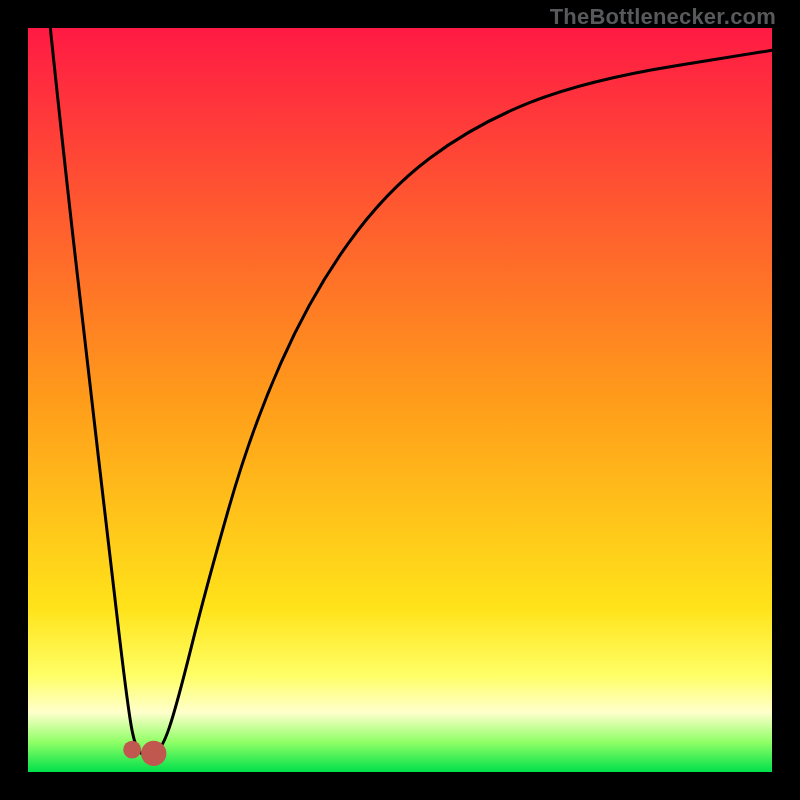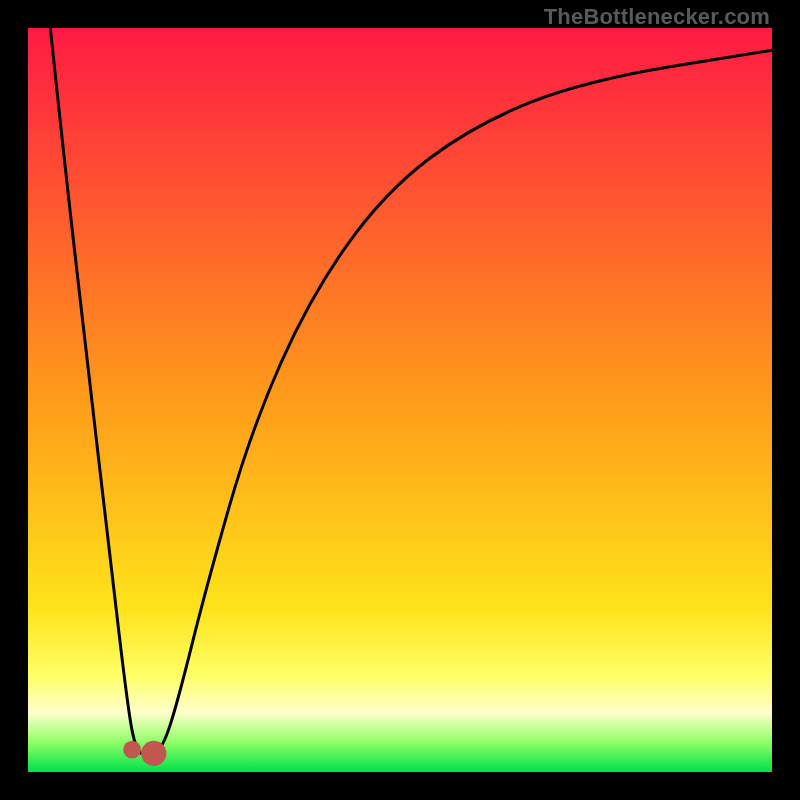--- a/index.html
+++ b/index.html
@@ -14,21 +14,21 @@
     position: absolute;
     left: 28px;
     top: 28px;
     width: 744px;
     height: 744px;
     background: #000;
   }
   .watermark {
     position: absolute;
     top: 4px;
-    right: 30px;
+    right: 24px;
     font-family: Arial, Helvetica, sans-serif;
     font-size: 22px;
     font-weight: 600;
     color: #58595b;
     letter-spacing: 0.2px;
   }
 </style>
 </head>
 <body>
 

